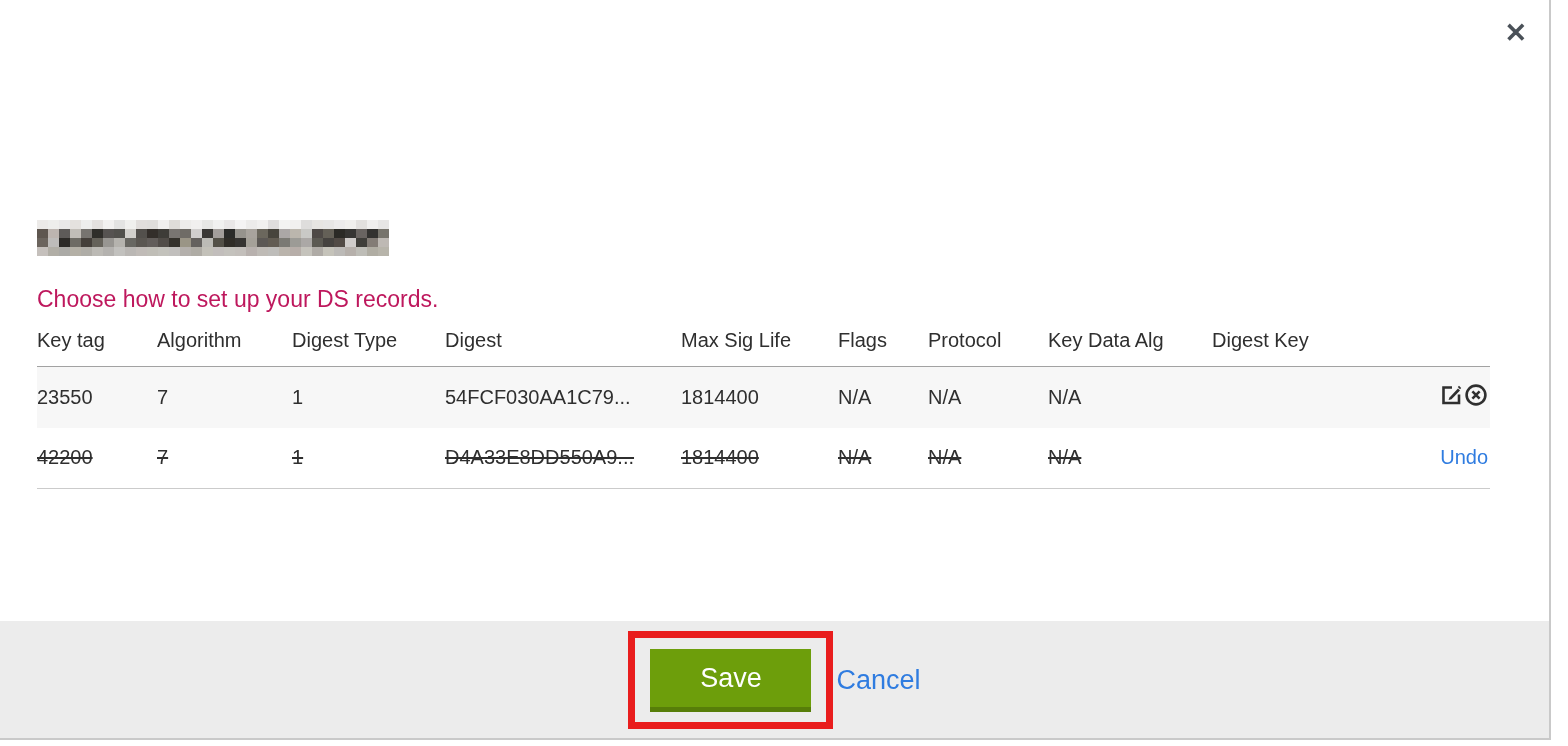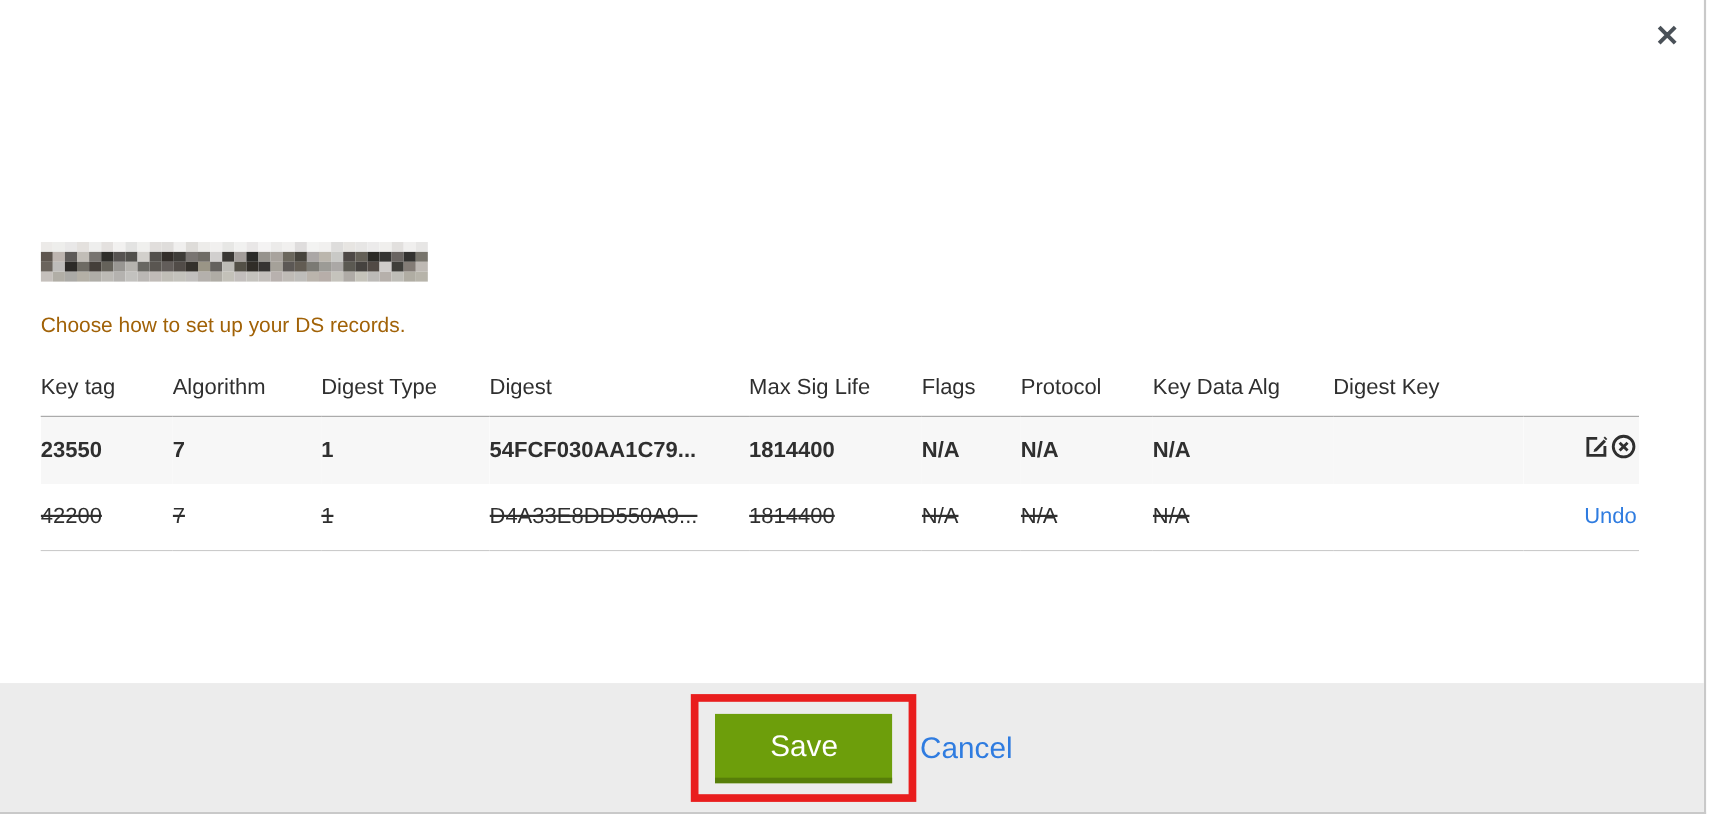--- a/index.html
+++ b/index.html
@@ -27,42 +27,42 @@
     cursor: pointer; line-height: 1;
   }
   .redacted-domain {
     position: absolute; left: 37px; top: 220px;
     width: 352px; height: 38px;
     overflow: hidden; line-height: 0; font-size: 0;
   }
   .redacted-domain .px { display: inline-block; }
   .instruction {
     position: absolute; left: 37px; top: 286px;
-    font-size: 19px; color: #a16207;
+    font-size: 23px; color: #be185d;
   }
   .ds-table {
-    position: absolute; left: 37px; top: 332px;
+    position: absolute; left: 37px; top: 320px;
     width: 1453px;
     border-collapse: collapse;
     table-layout: fixed;
     font-size: 20px; color: #2f2f2f;
   }
   .ds-table th {
     font-weight: 400; text-align: left;
     height: 46px; vertical-align: middle;
     border-bottom: 1px solid #a2a2a2;
     padding: 0 8px 4px 0;
     white-space: nowrap; overflow: hidden;
   }
   .ds-table td {
     vertical-align: middle;
     padding: 0 8px 0 0;
     white-space: nowrap; overflow: hidden;
   }
-  tr.row-existing td { background: #f7f7f7; height: 62px; font-weight: bold; }
+  tr.row-existing td { background: #f7f7f7; height: 62px; }
   tr.row-deleted  td { background: #ffffff; height: 60px; border-bottom: 1px solid #cbcbcb; }
   tr.row-deleted .cellval { text-decoration: line-through; }
   .cell-actions { text-align: right; padding-right: 2px !important; }
   .row-icons { display: inline-flex; align-items: center; gap: 1px; }
   .icon-btn { width: 24px; height: 24px; cursor: pointer; display: inline-block; }
   .undo-link {
     color: #2f7ce0; font-size: 20px; cursor: pointer; text-decoration: none;
   }
   .add-ds-btn {
     position: absolute; left: 37px; top: 513px;

